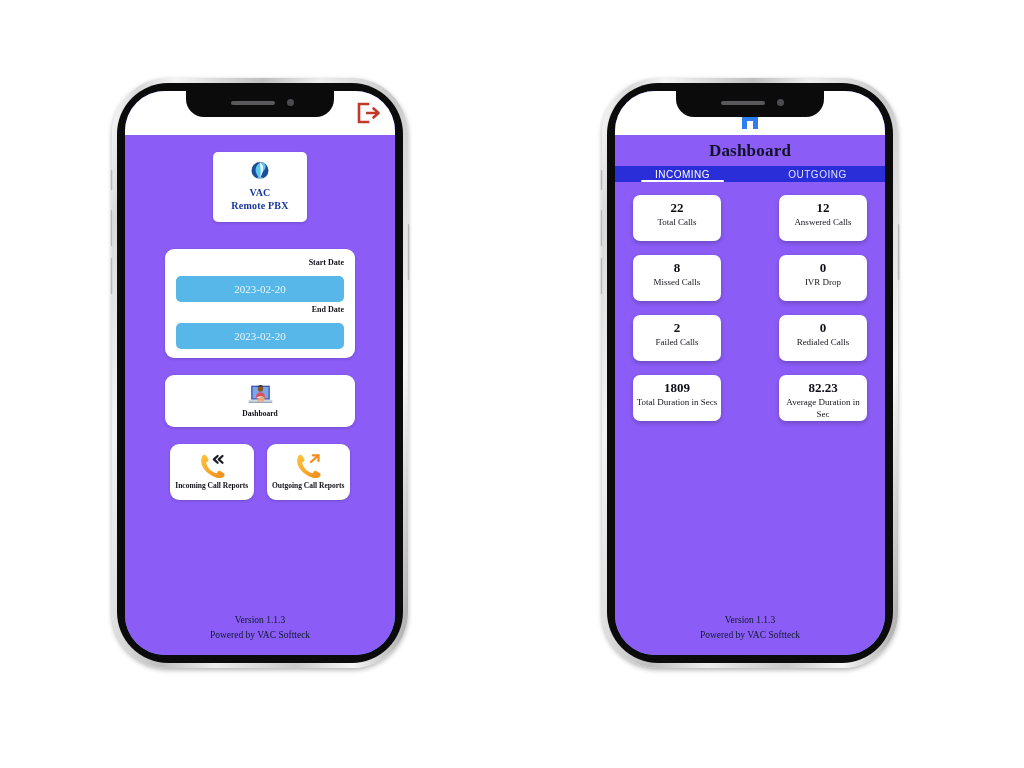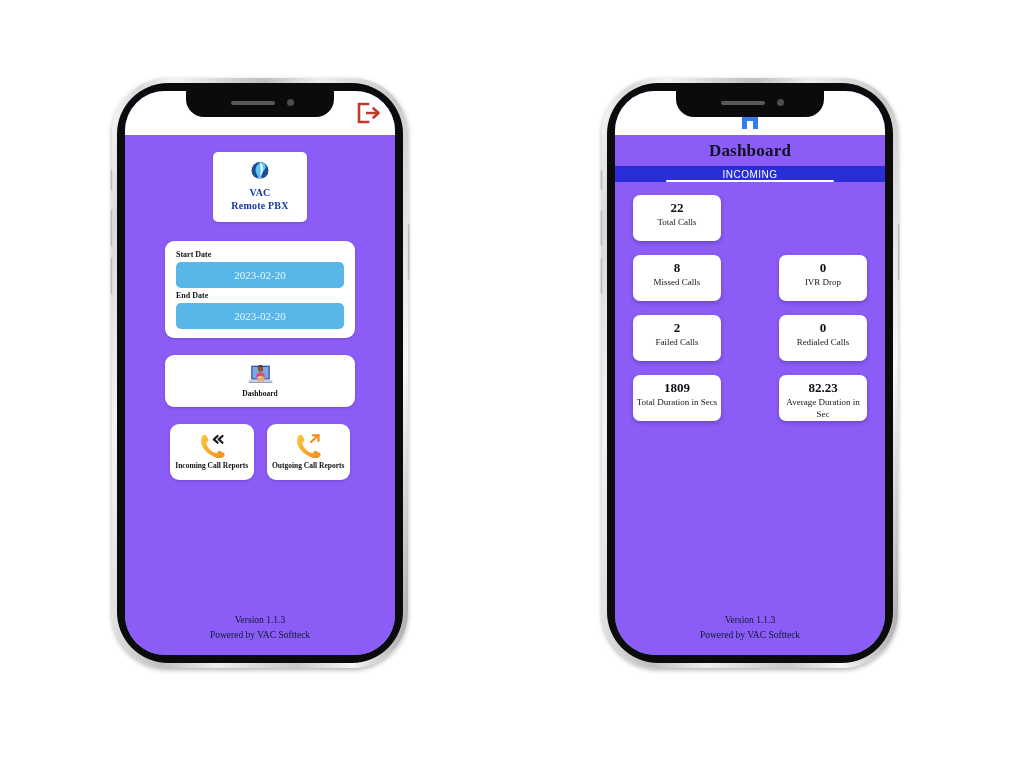--- a/index.html
+++ b/index.html
@@ -100,21 +100,21 @@
   .logout-icon { width: 26px; height: 24px; display:block; cursor: pointer; }
   .home-icon   { width: 28px; height: 26px; display:block; margin-top: 10px; cursor: pointer; }
 
   .app-body { flex: 1 1 auto; position: relative; display: flex; flex-direction: column; }
 
   
   .brand-card {
     width: 94px;
     background: #ffffff;
     border-radius: 5px;
-    margin: 17px auto 4px;
+    margin: 17px auto 12px;
     padding: 9px 4px 10px;
     text-align: center;
     box-shadow: 0 1px 3px rgba(0,0,0,0.18);
   }
   .brand-logo { width: 20px; height: 20px; display:block; margin: 0 auto 5px; }
   .brand-name, .brand-sub {
     color: #15379b;
     font-weight: bold;
     font-size: 10px;
     line-height: 13px;
@@ -123,22 +123,22 @@
 
   .date-card {
     width: 190px;
     background: #ffffff;
     border-radius: 9px;
     margin: 15px auto 0;
     padding: 6px 11px 9px;
     box-shadow: 0 1px 3px rgba(0,0,0,0.18);
   }
   .date-label {
-    text-align: left; font-size: 8px; font-weight: bold;
-    color: #12121a; padding: 3px 0 3px;
+    text-align: right; font-size: 8px; font-weight: bold;
+    color: #12121a; padding: 3px 0 9px;
   }
   .date-input {
     width: 100%;
     background: #56b7e8;
     border: none; border-radius: 5px;
     height: 26px;
     text-align: center;
     color: #eaf6fd;
     font-size: 11px;
     font-family: "Liberation Serif", serif;
@@ -396,27 +396,34 @@
         </div>
 
         <div class="app-body">
 
           <div class="page-title">Dashboard</div>
 
           <div class="tabbar">
             <div class="tab active">
               <span>INCOMING</span>
             </div>
+            <div class="tab">
+              <span>OUTGOING</span>
+            </div>
           </div>
 
           <div class="stats">
             <div class="stat-row">
               <div class="stat-card">
                 <div class="stat-value">22</div>
                 <div class="stat-label">Total Calls</div>
+              </div>
+              <div class="stat-card">
+                <div class="stat-value">12</div>
+                <div class="stat-label">Answered Calls</div>
               </div>
             </div>
 
             <div class="stat-row">
               <div class="stat-card">
                 <div class="stat-value">8</div>
                 <div class="stat-label">Missed Calls</div>
               </div>
               <div class="stat-card">
                 <div class="stat-value">0</div>

